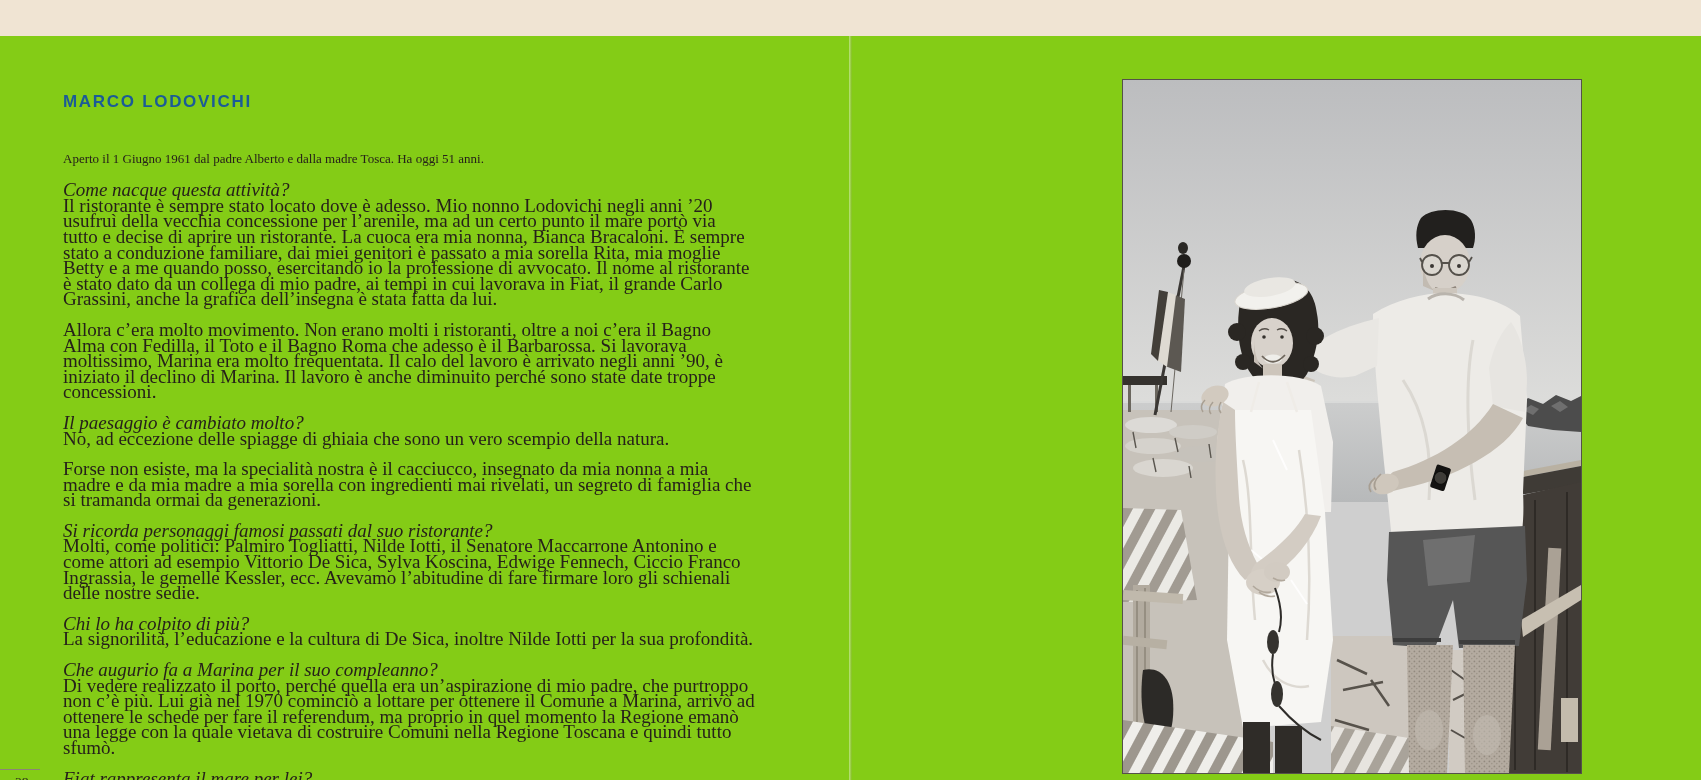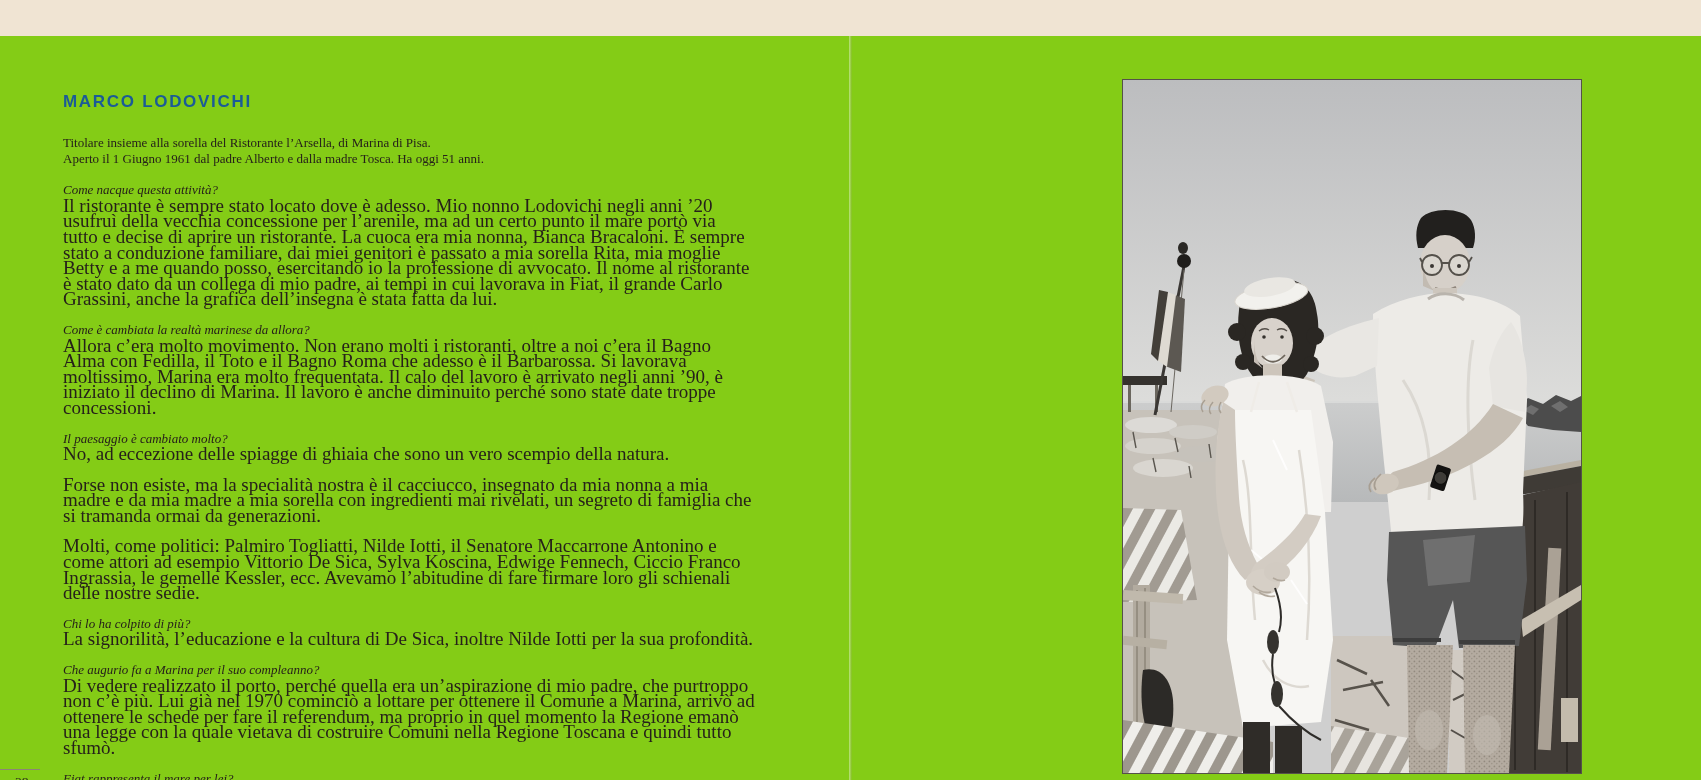--- a/index.html
+++ b/index.html
@@ -5,55 +5,55 @@
   html,body{margin:0;padding:0;background:#f0e4d3;}
   .spread{position:relative;width:1701px;height:780px;background:#84cc16;overflow:hidden;
           font-family:"Liberation Serif",serif;color:#26211a;margin-top:36px;}
   .gutter{position:absolute;left:849px;top:0;width:3px;height:780px;
           background:linear-gradient(90deg,rgba(255,255,255,.45),rgba(110,92,70,.12));}
   .left-page{position:absolute;left:63px;top:56px;width:692px;}
   .title{font-family:"Liberation Sans",sans-serif;font-weight:bold;color:#1b5b97;
          font-size:17px;letter-spacing:1.7px;margin:0 0 23px 0;}
   .intro{margin:0 0 16px 0;font-size:13px;line-height:15.6px;}
   .qa{margin:0 0 15px 0;}
-  .q{font-style:italic;margin:0;font-size:13px;line-height:15.6px;}
+  .q{font-style:italic;margin:0;font-size:19px;line-height:15.6px;}
   .a{margin:0;font-size:19px;line-height:15.6px;}
   .folio-rule{position:absolute;left:0;top:733px;width:40px;height:1px;background:#8d8478;}
   .folio-num{position:absolute;left:15px;top:738px;font-size:13.5px;font-family:"Liberation Serif",serif;}
   .photo{position:absolute;left:1122px;top:43px;width:460px;height:695px;margin:0;
          border:1px solid #55514a;box-sizing:border-box;background:#cfcfcf;}
   .photo svg{display:block;width:100%;height:100%;}
 </style>
 </head>
 <body>
 
 <div class="spread">
 
   <div class="gutter"></div>
 
   <main class="left-page">
     <h1 class="title">MARCO LODOVICHI</h1>
-    <p class="intro"><span>Titolare insieme alla sorella del Ristorante l’Arsella, di Marina di Pisa.</span><br><span>Aperto il 1 Giugno 1961 dal padre Alberto e dalla madre Tosca. Ha oggi 51 anni.</span></p>
+    <p class="intro"><br><span>Aperto il 1 Giugno 1961 dal padre Alberto e dalla madre Tosca. Ha oggi 51 anni.</span></p>
 
     <section class="qa">
       <p class="q">Come nacque questa attività?</p>
       <p class="a">Il ristorante è sempre stato locato dove è adesso. Mio nonno Lodovichi negli anni ’20 usufruì della vecchia concessione per l’arenile, ma ad un certo punto il mare portò via tutto e decise di aprire un ristorante. La cuoca era mia nonna, Bianca Bracaloni. È sempre stato a conduzione familiare, dai miei genitori è passato a mia sorella Rita, mia moglie Betty e a me quando posso, esercitando io la professione di avvocato. Il nome al ristorante è stato dato da un collega di mio padre, ai tempi in cui lavorava in Fiat, il grande Carlo Grassini, anche la grafica dell’insegna è stata fatta da lui.</p>
     </section>
     <section class="qa">
-      <p class="q">Come è cambiata la realtà marinese da allora?</p>
       <p class="a">Allora c’era molto movimento. Non erano molti i ristoranti, oltre a noi c’era il Bagno Alma con Fedilla, il Toto e il Bagno Roma che adesso è il Barbarossa. Si lavorava moltissimo, Marina era molto frequentata. Il calo del lavoro è arrivato negli anni ’90, è iniziato il declino di Marina. Il lavoro è anche diminuito perché sono state date troppe concessioni.</p>
     </section>
     <section class="qa">
       <p class="q">Il paesaggio è cambiato molto?</p>
       <p class="a">No, ad eccezione delle spiagge di ghiaia che sono un vero scempio della natura.</p>
     </section>
     <section class="qa">
       <p class="a">Forse non esiste, ma la specialità nostra è il cacciucco, insegnato da mia nonna a mia madre e da mia madre a mia sorella con ingredienti mai rivelati, un segreto di famiglia che si tramanda ormai da generazioni.</p>
     </section>
     <section class="qa">
+      <p class="q">Si ricorda personaggi famosi passati dal suo ristorante?</p>
       <p class="a">Molti, come politici: Palmiro Togliatti, Nilde Iotti, il Senatore Maccarrone Antonino e come attori ad esempio Vittorio De Sica, Sylva Koscina, Edwige Fennech, Ciccio Franco Ingrassia, le gemelle Kessler, ecc. Avevamo l’abitudine di fare firmare loro gli schienali delle nostre sedie.</p>
     </section>
     <section class="qa">
       <p class="q">Chi lo ha colpito di più?</p>
       <p class="a">La signorilità, l’educazione e la cultura di De Sica, inoltre Nilde Iotti per la sua profondità.</p>
     </section>
     <section class="qa">
       <p class="q">Che augurio fa a Marina per il suo compleanno?</p>
       <p class="a">Di vedere realizzato il porto, perché quella era un’aspirazione di mio padre, che purtroppo non c’è più. Lui già nel 1970 cominciò a lottare per ottenere il Comune a Marina, arrivò ad ottenere le schede per fare il referendum, ma proprio in quel momento la Regione emanò una legge con la quale vietava di costruire Comuni nella Regione Toscana e quindi tutto sfumò.</p>
     </section>

